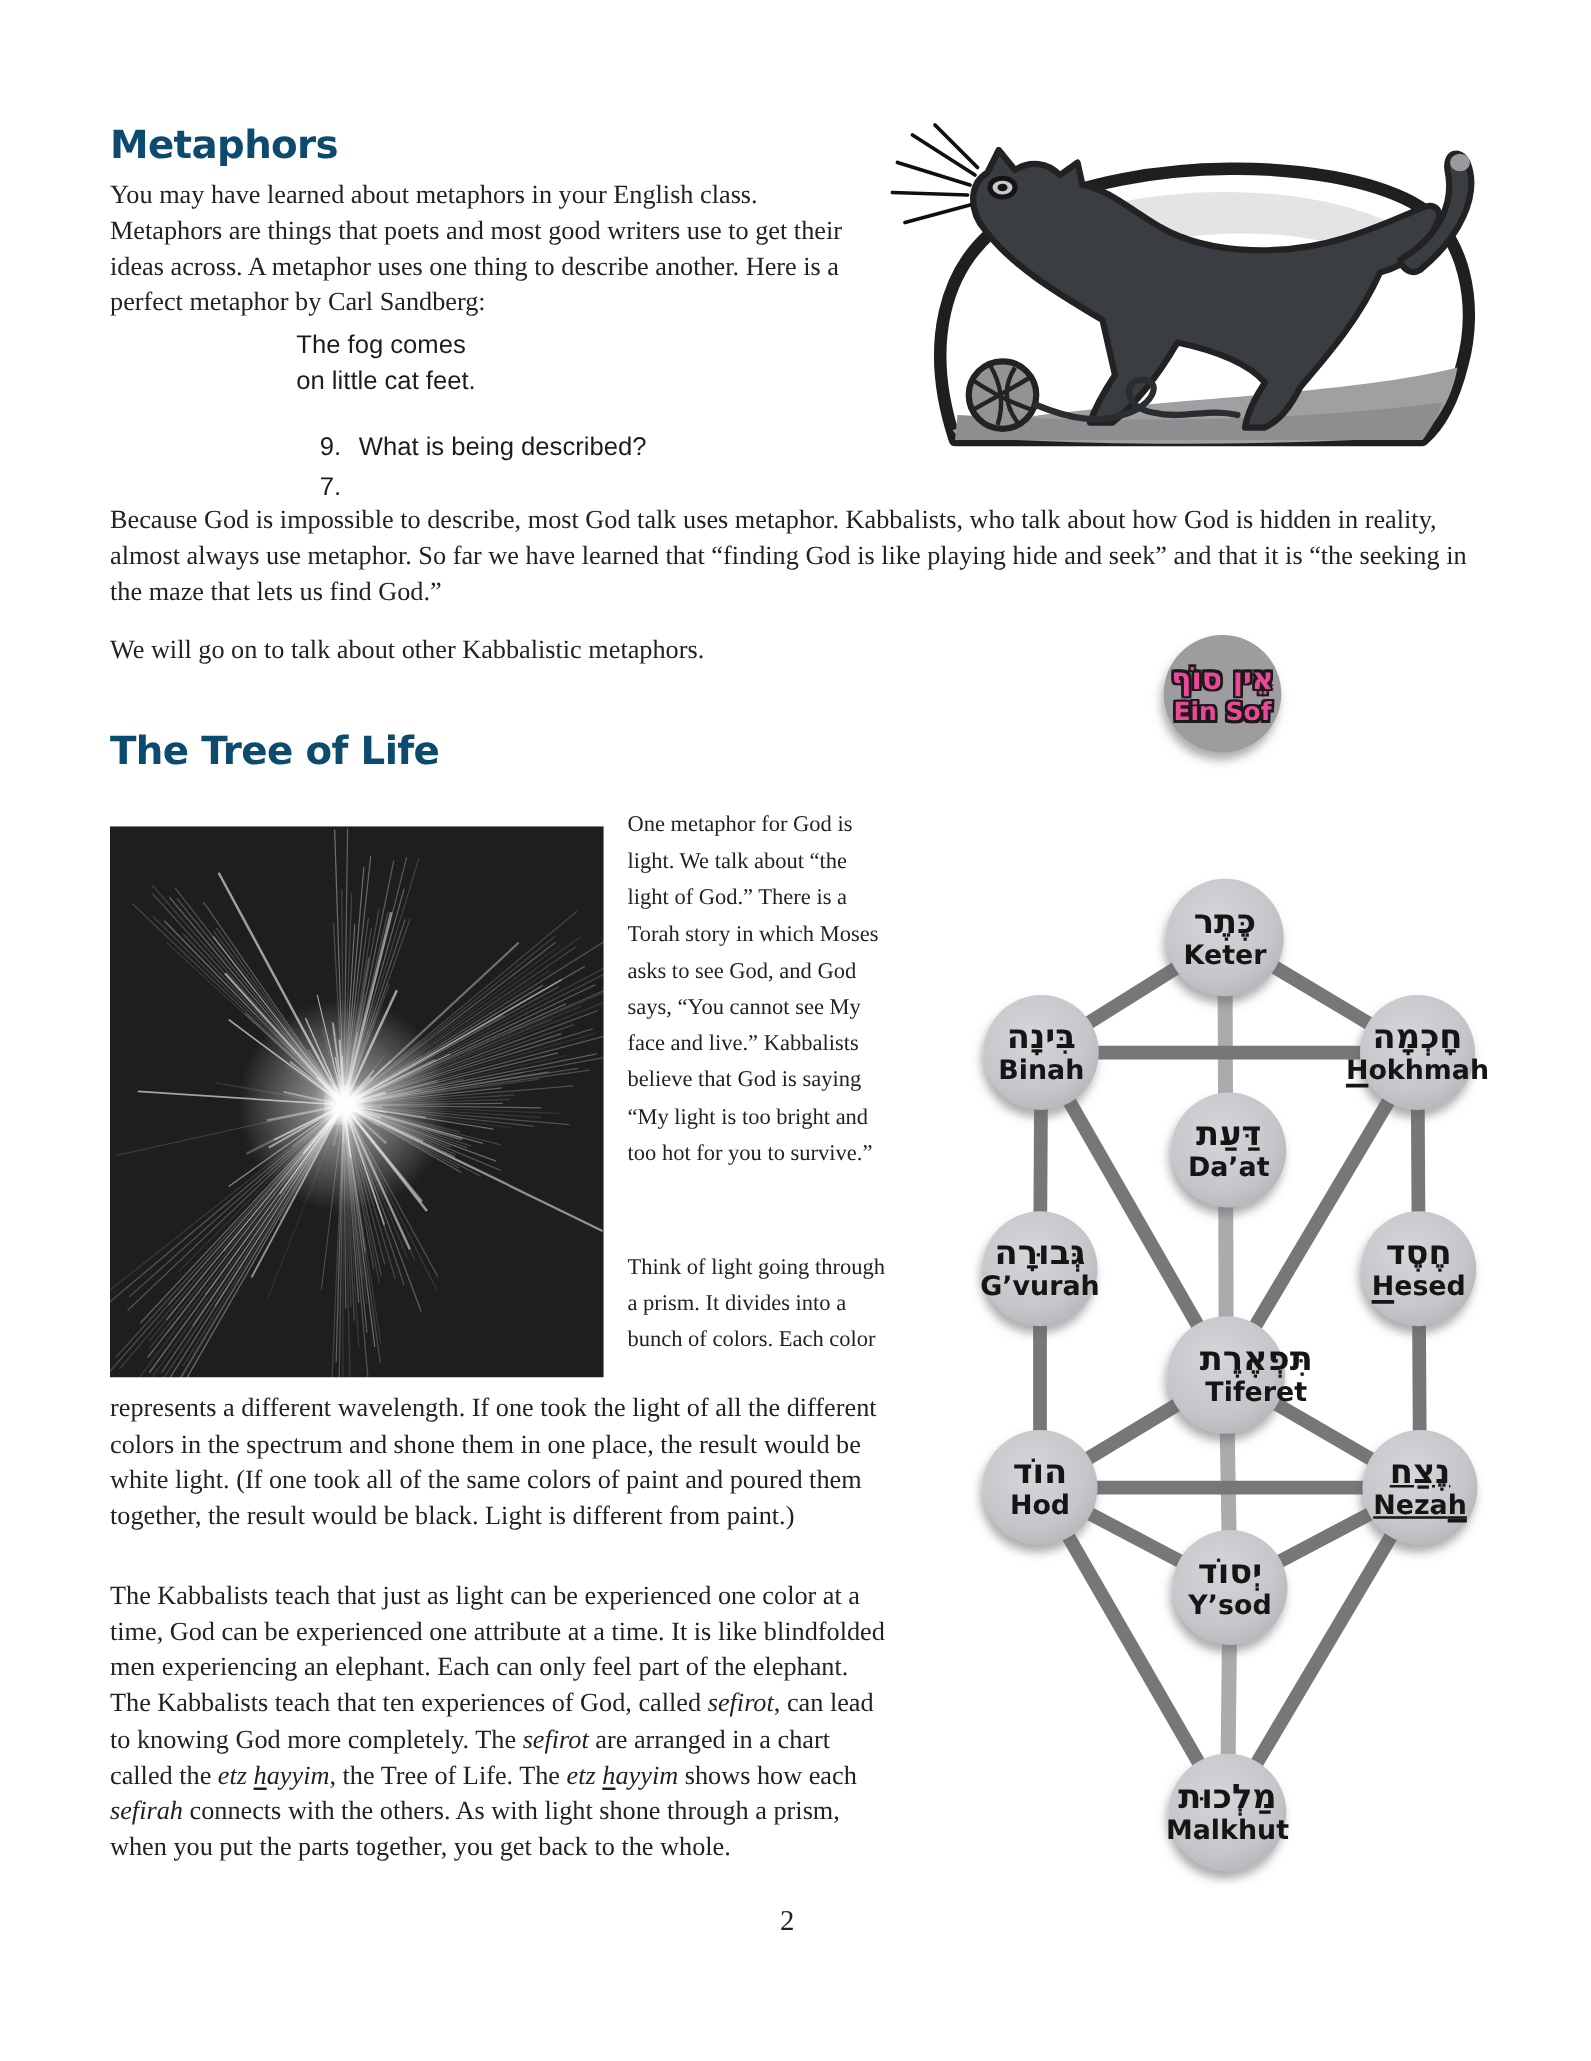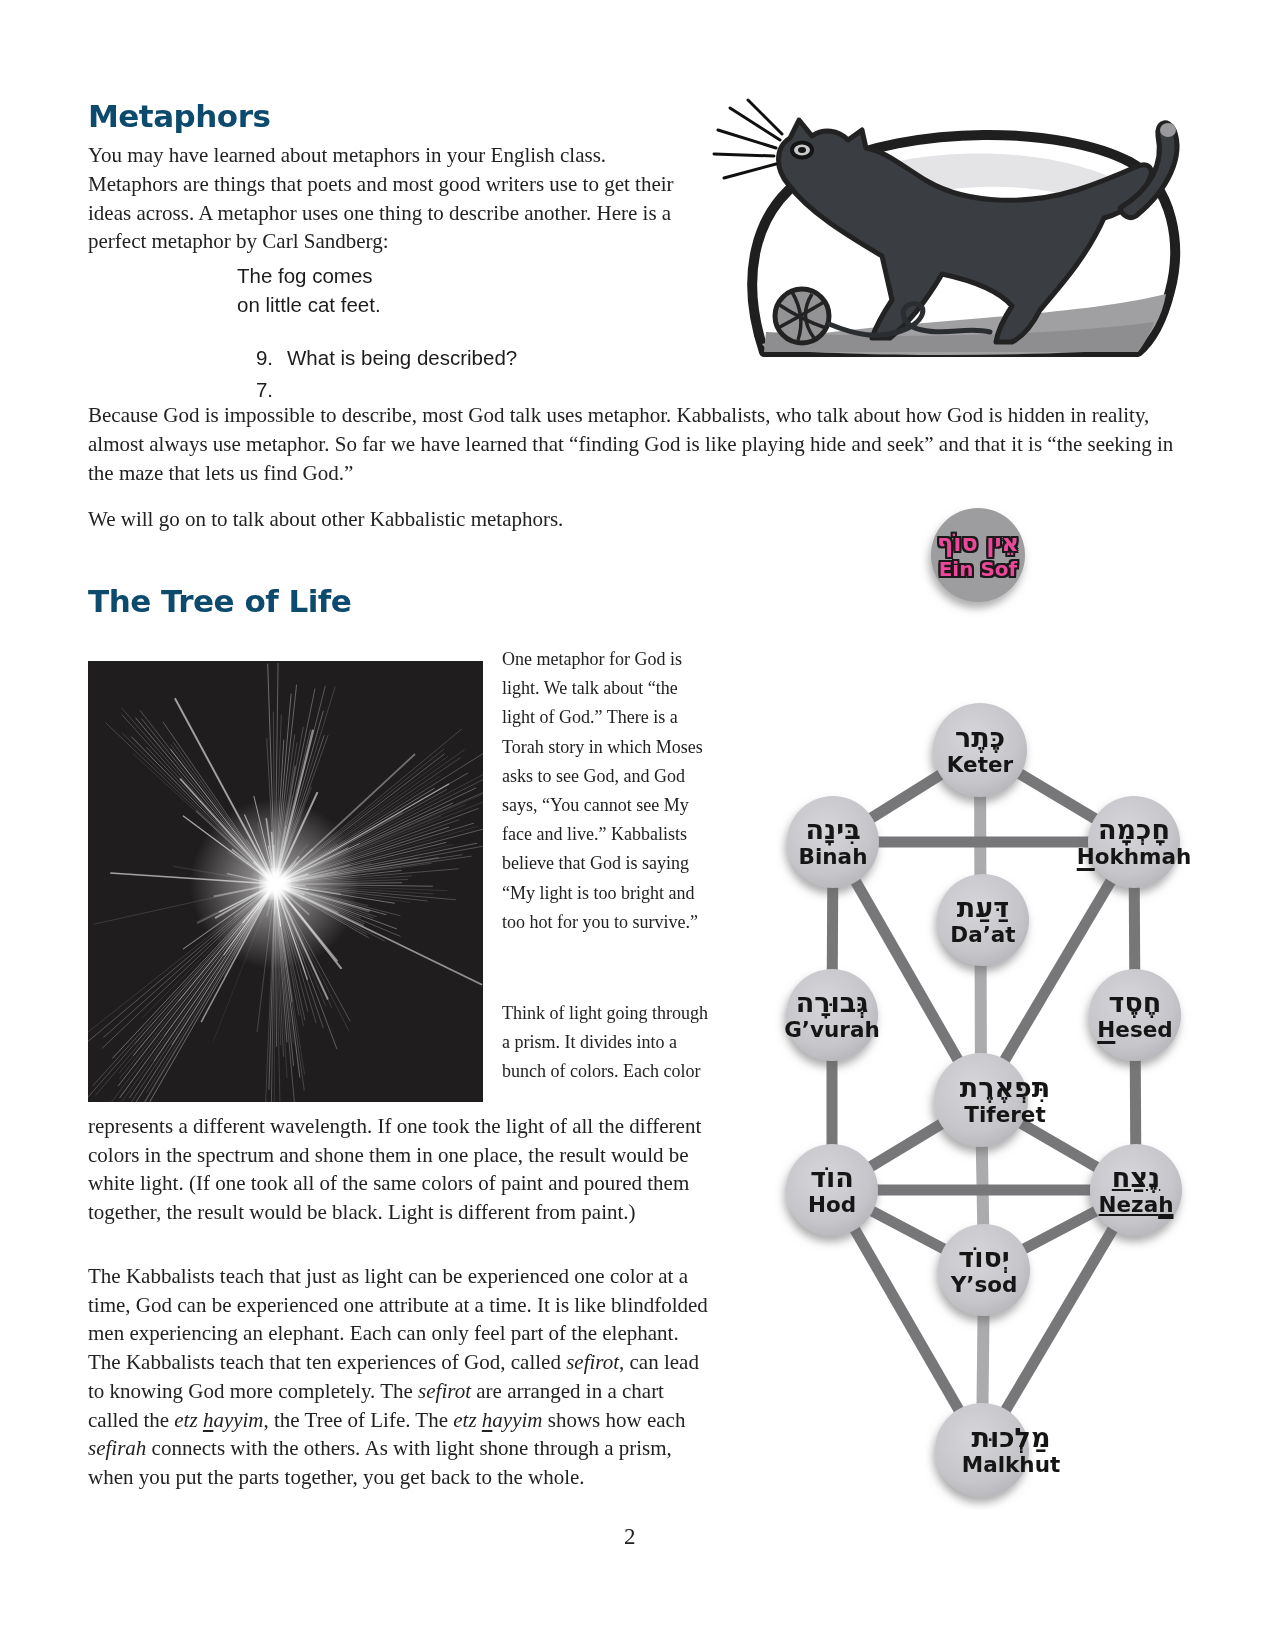--- a/index.html
+++ b/index.html
@@ -453,19 +453,19 @@
       <div class="eng"><span>Hod</span></div>
     </div>
     <div class="node-label" style="left: 436px; top: 710px; text-decoration: underline;">
       <div class="heb">נֶצַח</div>
       <div class="eng"><span>Neza</span><span data-u="1">h</span></div>
     </div>
     <div class="node-label" style="left: 284px; top: 790px;">
       <div class="heb">יְסוֹד</div>
       <div class="eng"><span>Y’sod</span></div>
     </div>
-    <div class="node-label" style="left: 282px; top: 970px; margin-left: 29px;">
+    <div class="node-label" style="left: 282px; top: 970px;">
       <div class="heb">מַלְכוּת</div>
       <div class="eng"><span>Malkhut</span></div>
     </div>
   </div>
 
 <div class="abs pagenum" style="left:624px;top:1524px;">2</div>
 
 </body></html>

